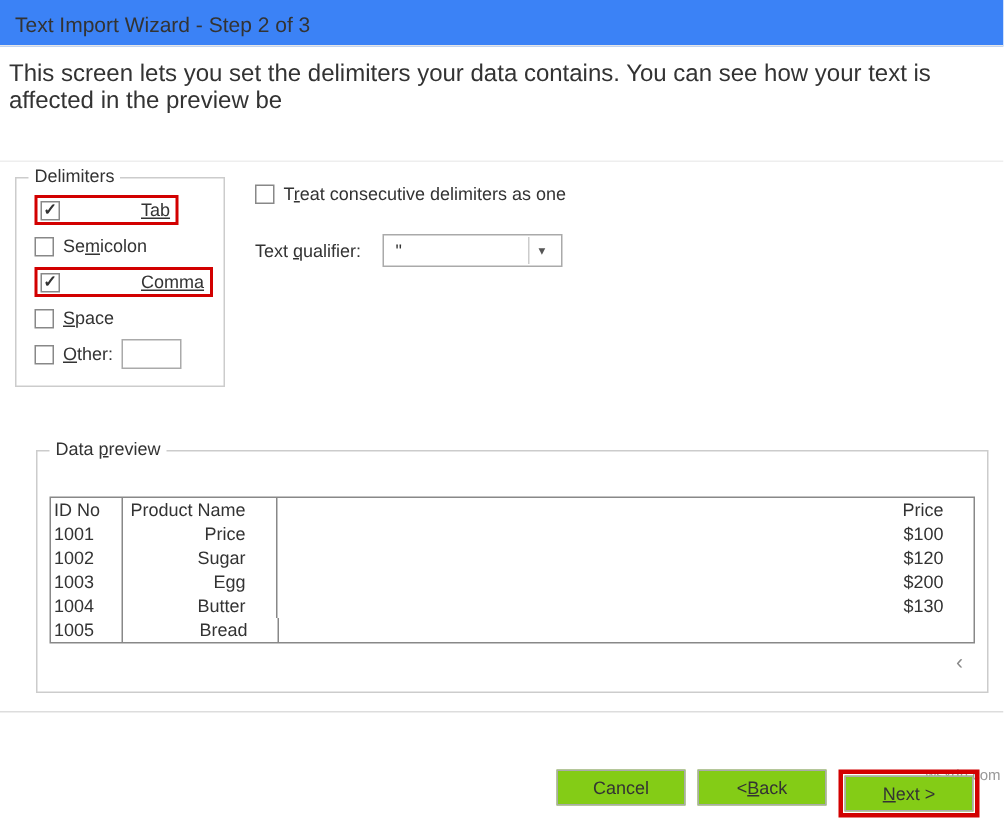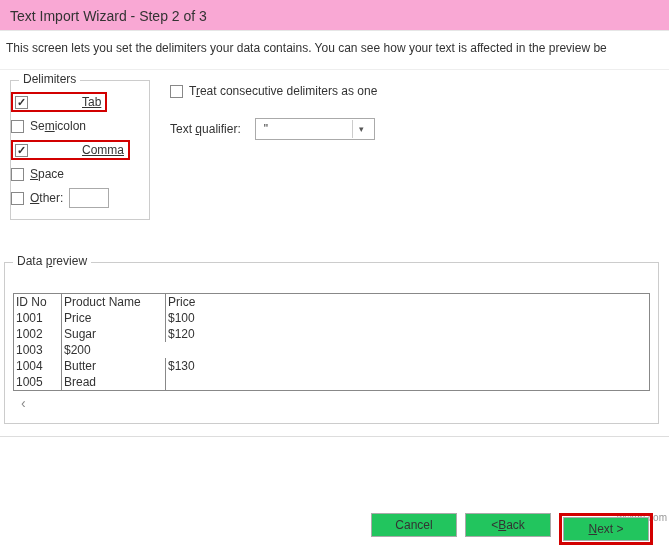--- a/index.html
+++ b/index.html
@@ -10,38 +10,38 @@
     body {
       margin: 0;
       padding: 0;
       background: #fff;
       width: 669px;
       height: 559px;
       overflow: hidden;
       color: #333;
     }
     .title-bar {
-      background: #f9a8d4;
+      background: #3b82f6;
       padding: 8px 10px 6px 10px;
       font-size: 14px;
       color: #333;
       border-bottom: 1px solid #e6e6e6;
     }
     .description {
-      padding: 10px 10px 14px 6px;
-      font-size: 12px;
+      padding: 10px 10px 30px 6px;
+      font-size: 16px;
       color: #333;
       border-bottom: 1px solid #eee;
     }
     .content {
       padding: 6px 10px 0 10px;
     }
     .fieldset {
       border: 1px solid #ccc;
-      padding: 10px 8px 8px 0;
+      padding: 10px 8px 8px 12px;
       position: relative;
       margin-top: 4px;
     }
     .fieldset-legend {
       position: absolute;
       top: -9px;
       left: 8px;
       background: #fff;
       padding: 0 4px;
       font-size: 12px;
@@ -121,23 +121,24 @@
     }
     .other-input {
       width: 40px;
       height: 20px;
       border: 1px solid #aaa;
       margin-left: 6px;
       background: #fff;
     }
     .preview-fieldset {
       border: 1px solid #ccc;
-      margin: 42px 10px 0 4px;
+      margin: 42px 10px 0 24px;
       padding: 24px 8px 8px 8px;
       position: relative;
+      text-align: right;
     }
     .preview-legend {
       position: absolute;
       top: -9px;
       left: 8px;
       background: #fff;
       padding: 0 4px;
     }
     .preview-table {
       font-family: "Courier New", monospace;
@@ -170,21 +171,21 @@
       bottom: 6px;
       right: 8px;
       display: flex;
       gap: 8px;
       padding: 8px 0;
     }
     .btn {
       min-width: 86px;
       height: 24px;
       border: 1px solid #aaa;
-      background: #22c55e;
+      background: #84cc16;
       display: flex;
       align-items: center;
       justify-content: center;
       cursor: pointer;
     }
     .highlight-next {
       border: 3px solid #d20000;
       padding: 1px;
       display: inline-block;
     }
@@ -274,20 +275,21 @@
       <div class="preview-cell col-name">Price</div>
       <div class="preview-cell col-price">$100</div>
     </div>
     <div class="preview-row">
       <div class="preview-cell col-id">1002</div>
       <div class="preview-cell col-name">Sugar</div>
       <div class="preview-cell col-price">$120</div>
     </div>
     <div class="preview-row">
       <div class="preview-cell col-id">1003</div>
+      <div class="preview-cell col-name">Egg</div>
       <div class="preview-cell col-price">$200</div>
     </div>
     <div class="preview-row">
       <div class="preview-cell col-id">1004</div>
       <div class="preview-cell col-name">Butter</div>
       <div class="preview-cell col-price">$130</div>
     </div>
     <div class="preview-row">
       <div class="preview-cell col-id">1005</div>
       <div class="preview-cell col-name">Bread</div>

